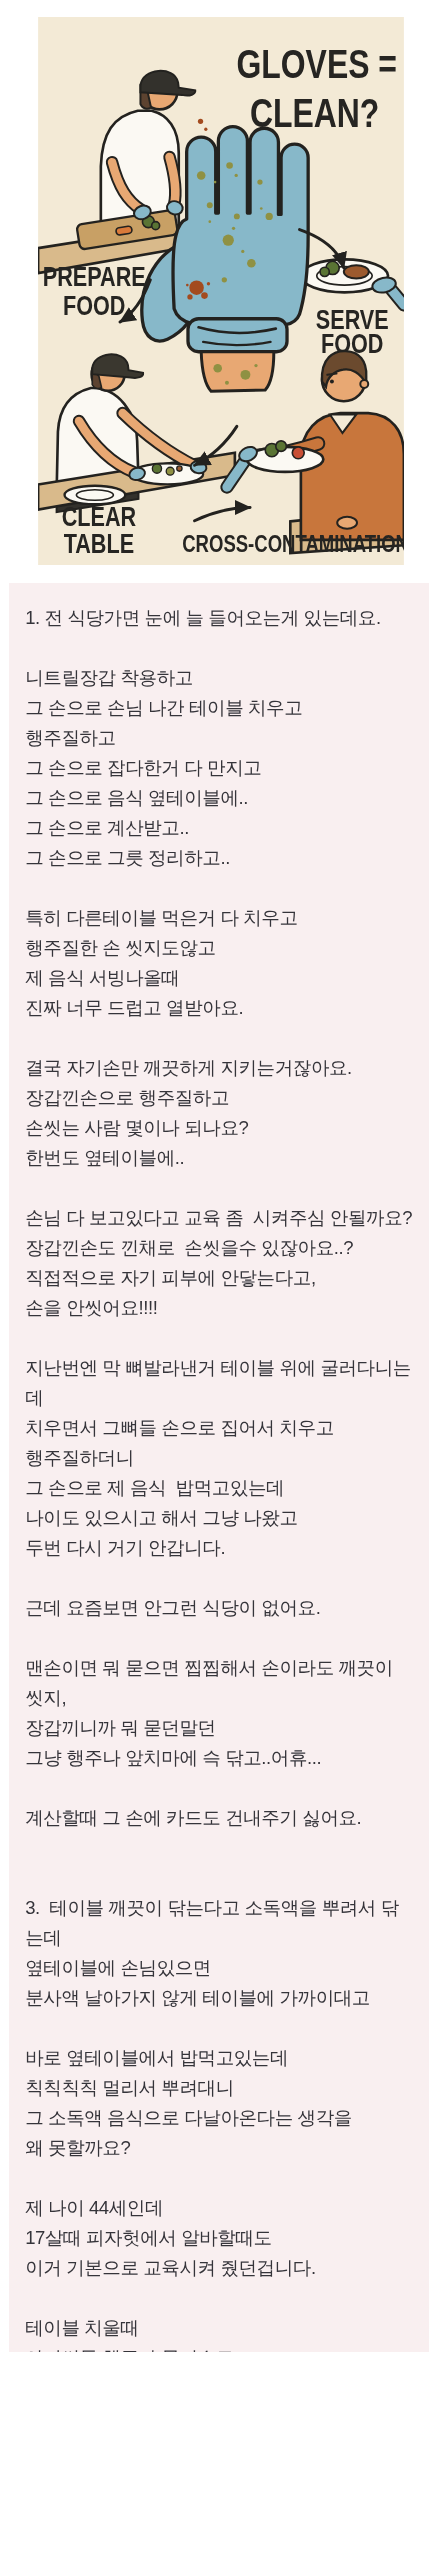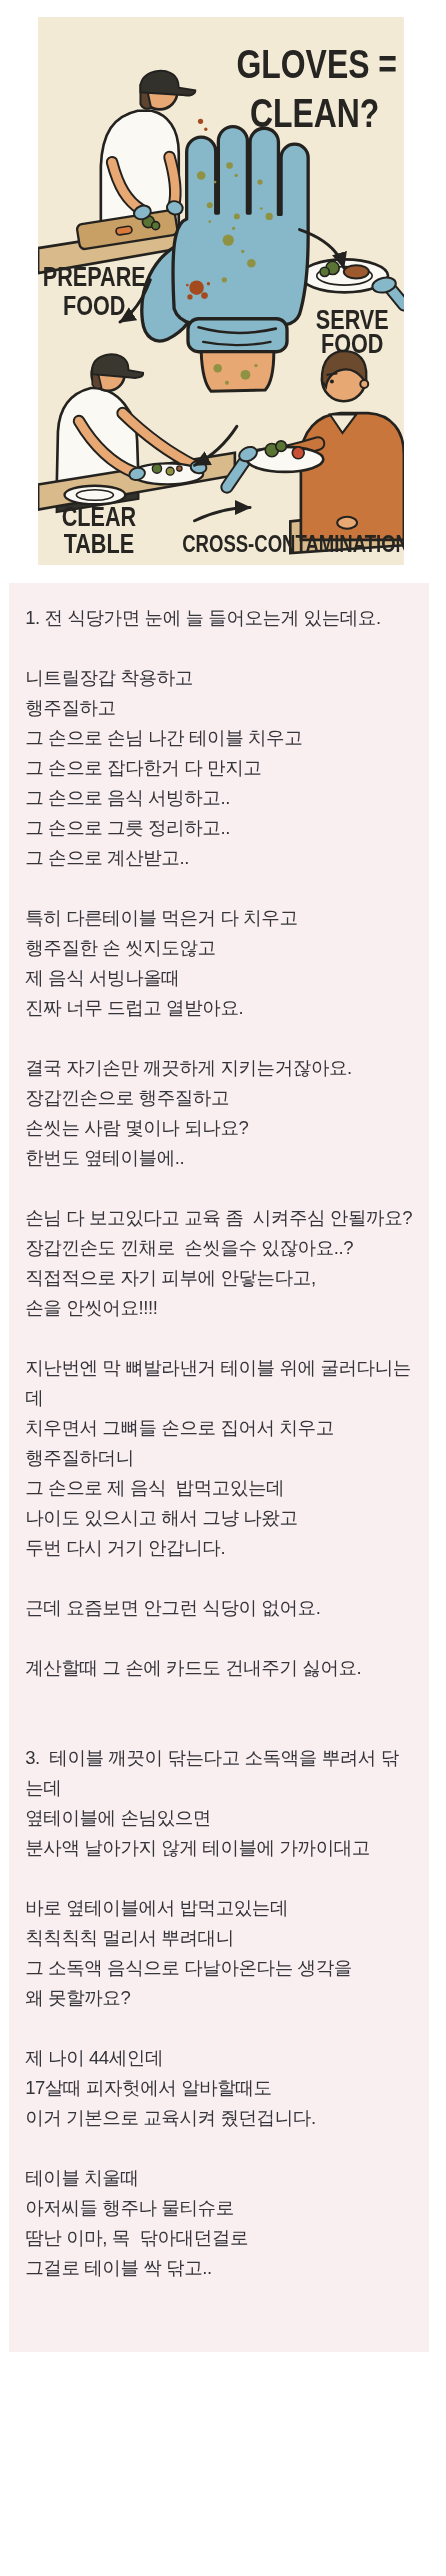--- a/index.html
+++ b/index.html
@@ -184,26 +184,26 @@
       </g>
     </svg>
   </div>
 
   <div class="text-panel" id="post-body">
       <div class="paragraph">
         <div class="line">1. 전 식당가면 눈에 늘 들어오는게 있는데요.</div>
       </div>
       <div class="paragraph">
         <div class="line">니트릴장갑 착용하고</div>
+        <div class="line">그 손으로 손님 나간 테이블 치우고</div>
         <div class="line">행주질하고</div>
-        <div class="line">그 손으로 손님 나간 테이블 치우고</div>
         <div class="line">그 손으로 잡다한거 다 만지고</div>
-        <div class="line">그 손으로 음식 서빙하고..</div>
+        <div class="line">그 손으로 음식 옆테이블에..</div>
+        <div class="line">그 손으로 계산받고..</div>
         <div class="line">그 손으로 그릇 정리하고..</div>
-        <div class="line">그 손으로 계산받고..</div>
       </div>
       <div class="paragraph">
         <div class="line">특히 다른테이블 먹은거 다 치우고</div>
         <div class="line">행주질한 손 씻지도않고</div>
         <div class="line">제 음식 서빙나올때</div>
         <div class="line">진짜 너무 드럽고 열받아요.</div>
       </div>
       <div class="paragraph">
         <div class="line">결국 자기손만 깨끗하게 지키는거잖아요.</div>
         <div class="line">장갑낀손으로 행주질하고</div>
@@ -221,20 +221,25 @@
         <div class="line">치우면서 그뼈들 손으로 집어서 치우고</div>
         <div class="line">행주질하더니</div>
         <div class="line">그 손으로 제 음식  밥먹고있는데</div>
         <div class="line">나이도 있으시고 해서 그냥 나왔고</div>
         <div class="line">두번 다시 거기 안갑니다.</div>
       </div>
       <div class="paragraph">
         <div class="line">근데 요즘보면 안그런 식당이 없어요.</div>
       </div>
       <div class="paragraph">
+        <div class="line">맨손이면 뭐 묻으면 찝찝해서 손이라도 깨끗이 씻지,</div>
+        <div class="line">장갑끼니까 뭐 묻던말던</div>
+        <div class="line">그냥 행주나 앞치마에 슥 닦고..어휴...</div>
+      </div>
+      <div class="paragraph">
         <div class="line">계산할때 그 손에 카드도 건내주기 싫어요.</div>
       </div>
       <div class="paragraph section-break">
         <div class="line">3.  테이블 깨끗이 닦는다고 소독액을 뿌려서 닦는데</div>
         <div class="line">옆테이블에 손님있으면</div>
         <div class="line">분사액 날아가지 않게 테이블에 가까이대고</div>
       </div>
       <div class="paragraph">
         <div class="line">바로 옆테이블에서 밥먹고있는데</div>
         <div class="line">칙칙칙칙 멀리서 뿌려대니</div>

